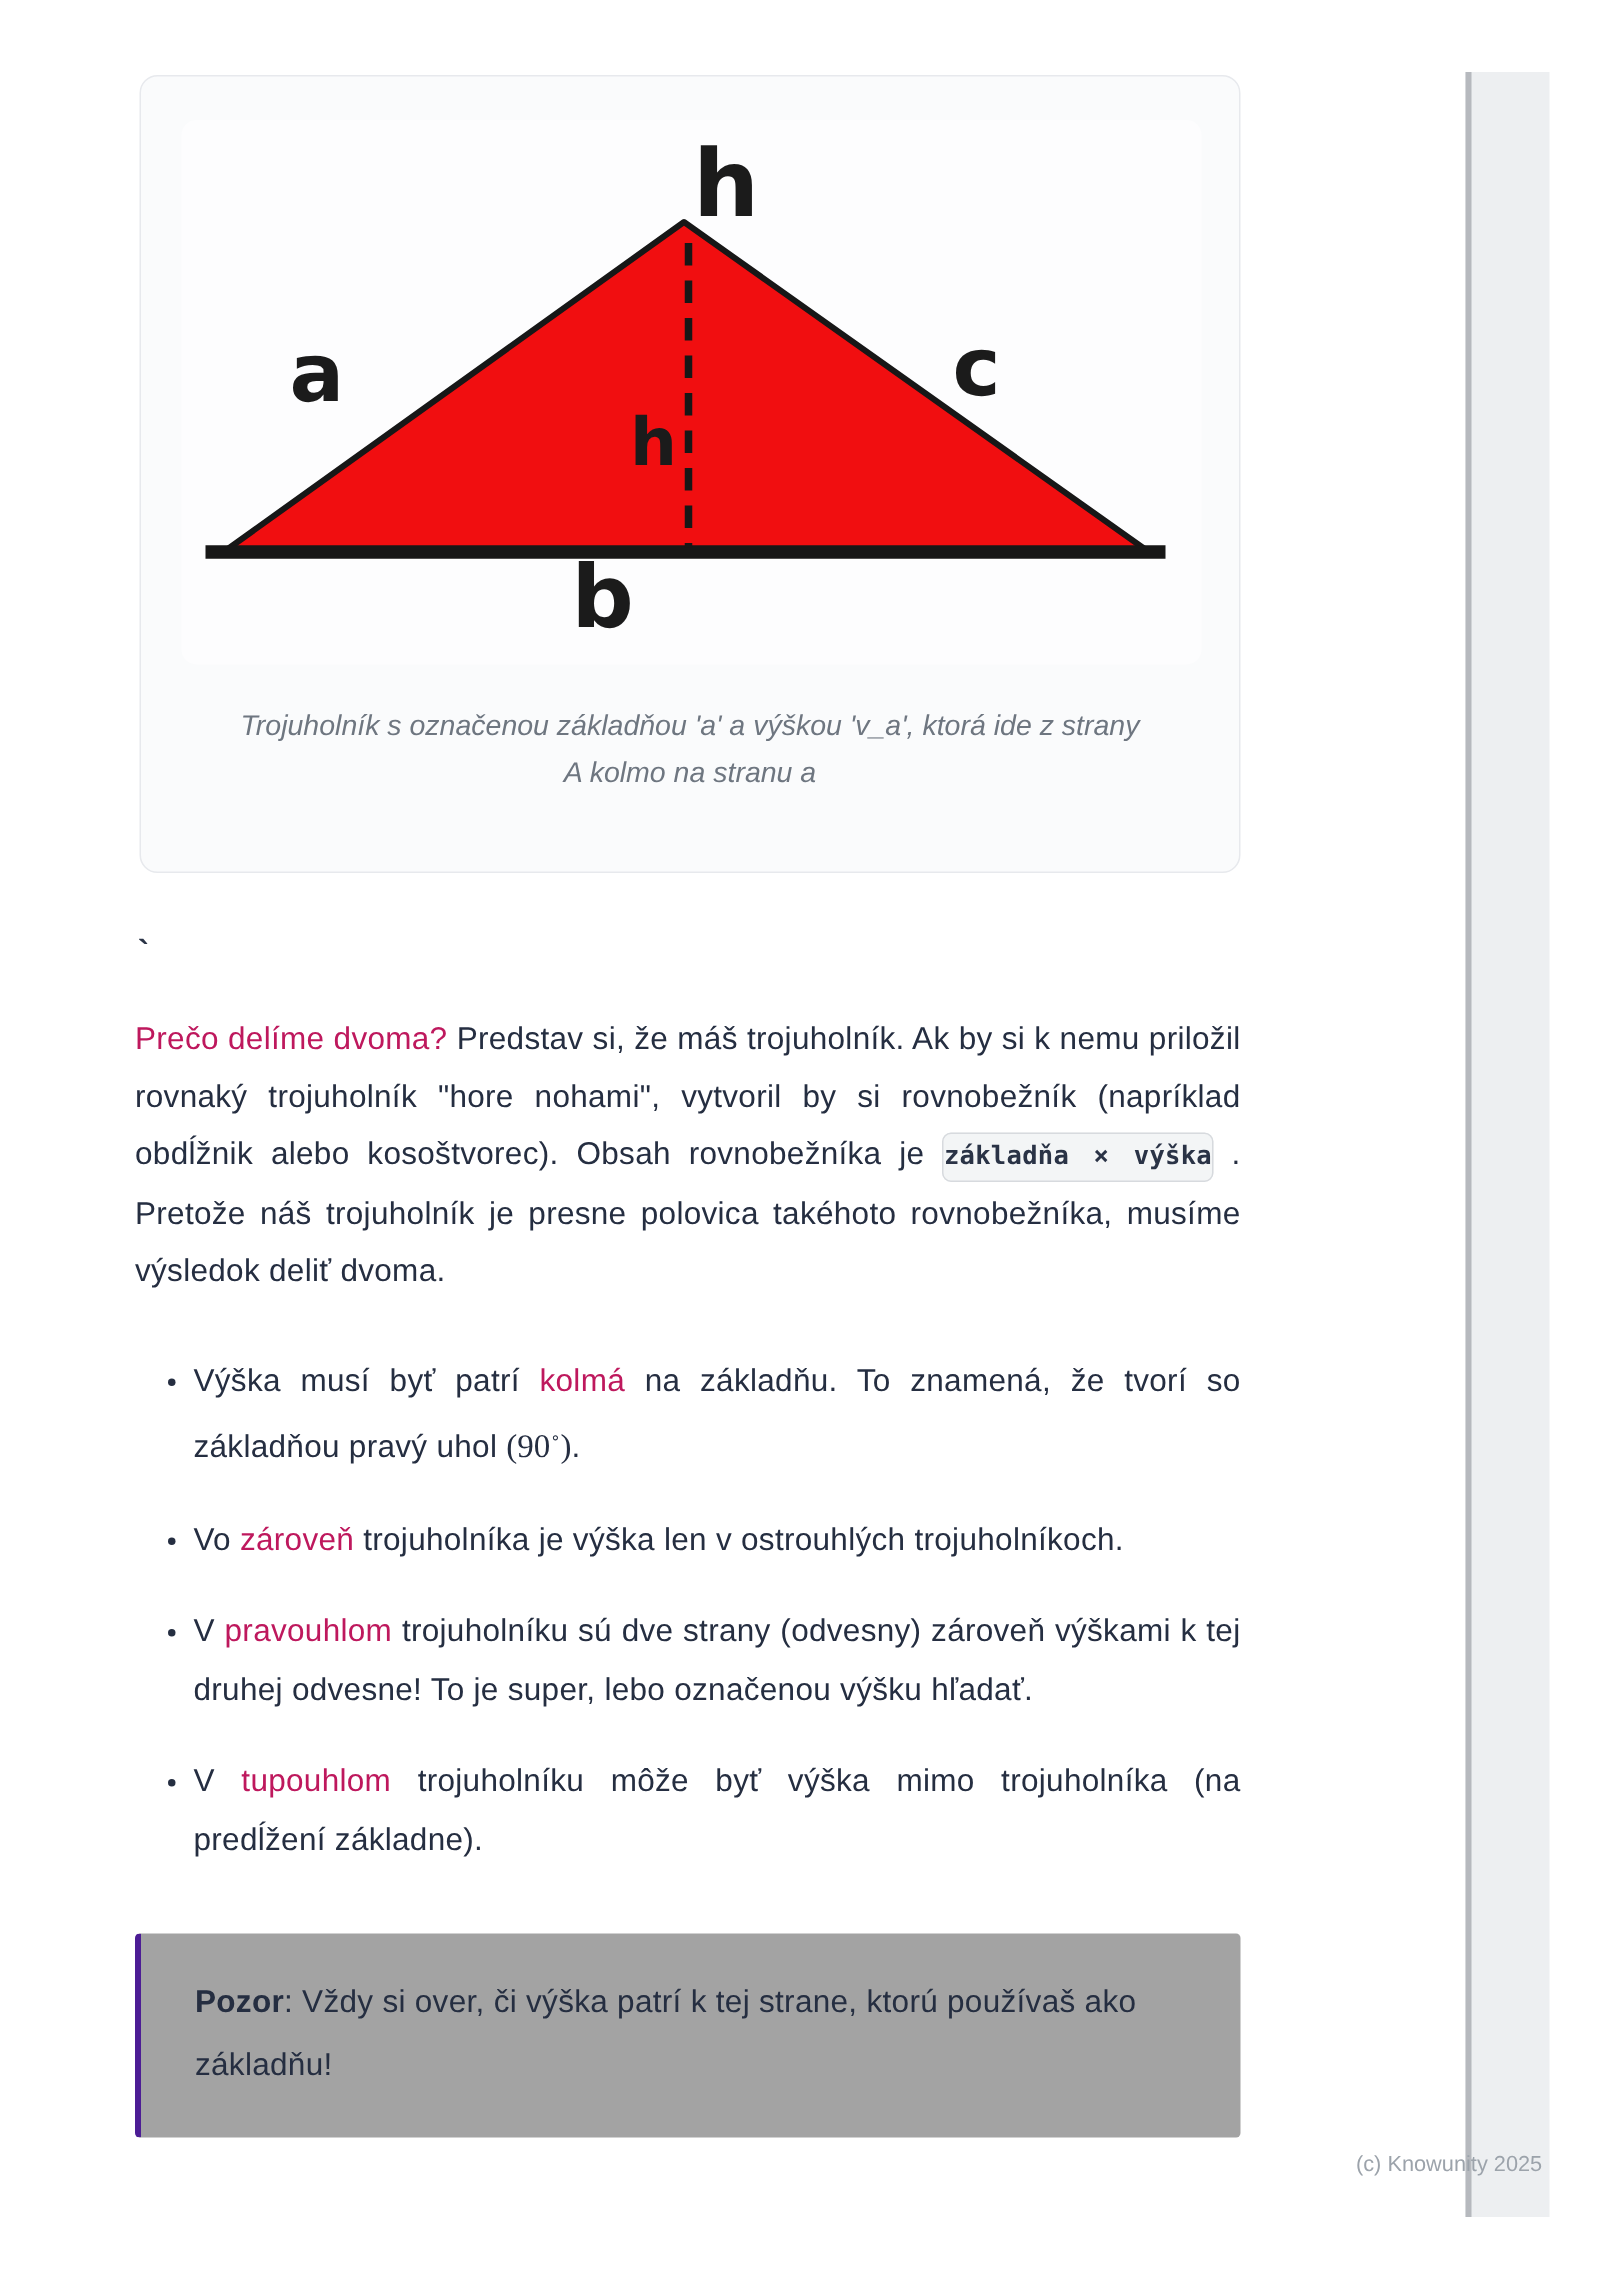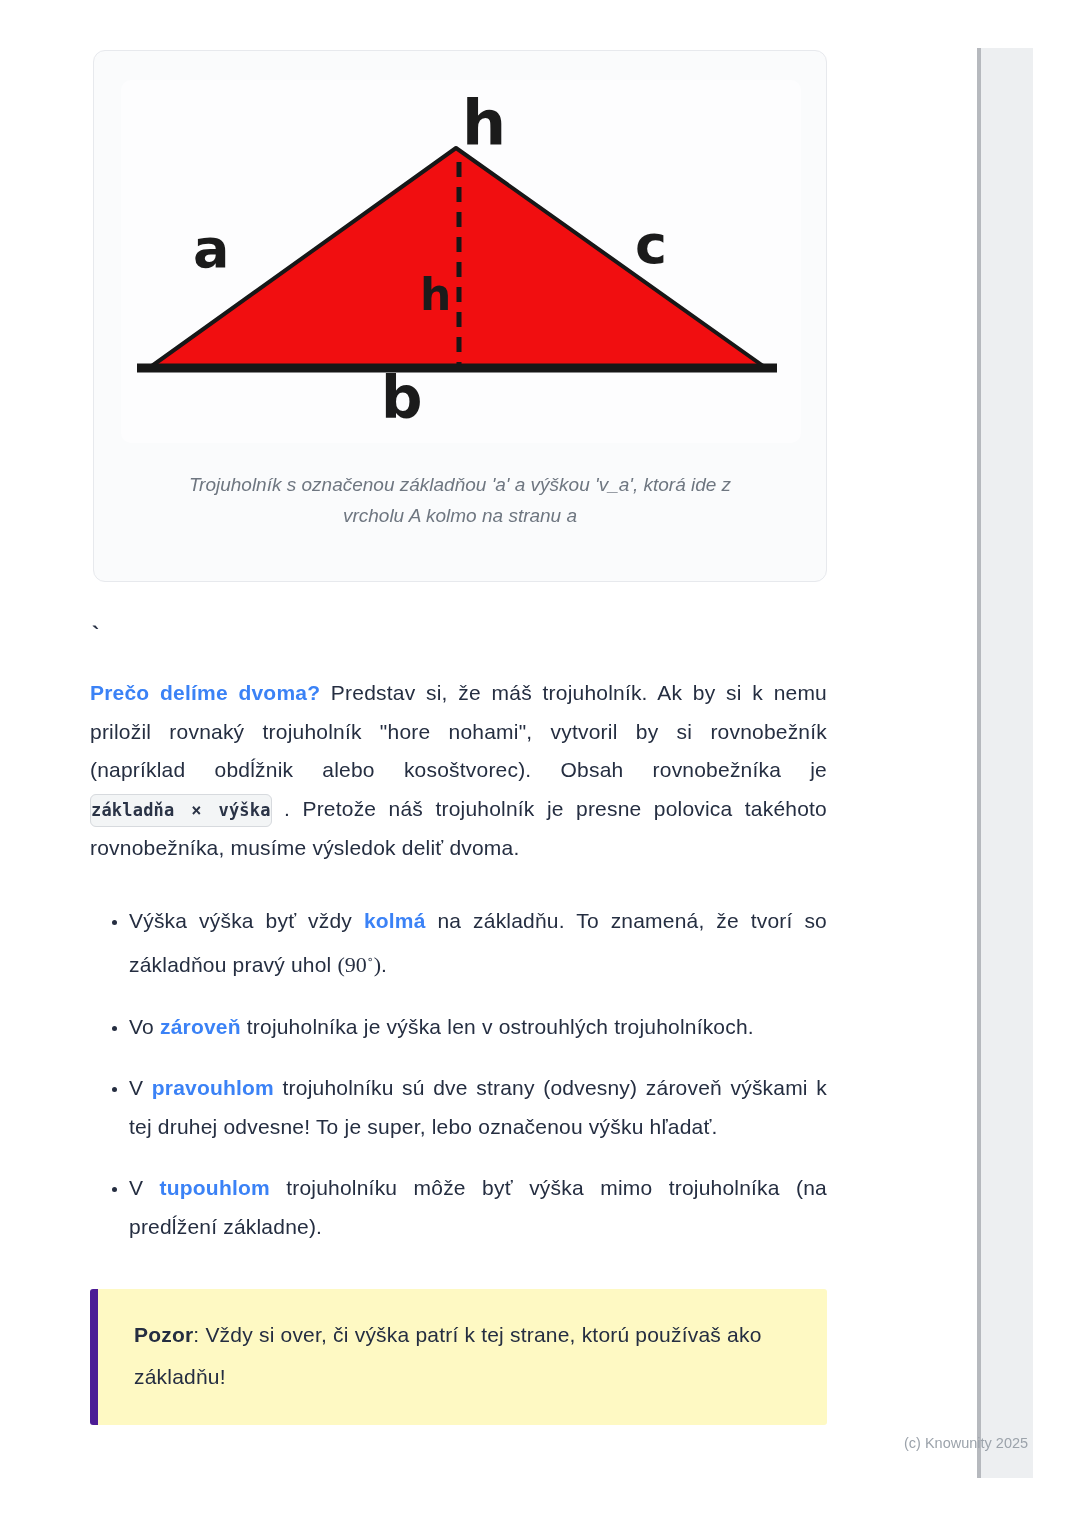--- a/index.html
+++ b/index.html
@@ -59,21 +59,21 @@
     height: 26px;
     color: #2a3346;
   }
   .body-text {
     margin: 26px 0 0;
     font-size: 21px;
     line-height: 38.5px;
     letter-spacing: 0.2px;
   }
   .justify { text-align: justify; }
-  .body-text strong, .bold-heading, li strong { font-weight: 700; color: #3b82f6; }
+  .body-text strong, .bold-heading, li strong { font-weight: 400; color: #be185d; }
   .bold-heading {
     margin-top: 36px;
     font-size: 21.5px;
   }
   .inline-code {
     font-family: "DejaVu Sans Mono", "Liberation Mono", monospace;
     font-size: 17px;
     font-weight: 700;
     color: #2a3346;
     background: #f3f5f6;
@@ -96,22 +96,22 @@
   ul.key-points li::marker { font-size: 17px; }
   .math {
     font-family: "Liberation Serif", serif;
     font-size: 22px;
     letter-spacing: 0;
   }
   .math sup { font-size: 11px; vertical-align: 9px; }
   
   .callout {
     margin: 43px 0 0 0;
-    background: #fef9c3;
-    border-left: 8px solid #4c1d95;
+    background: #a3a3a3;
+    border-left: 4px solid #4c1d95;
     border-radius: 3px;
     padding: 25px 36px 27px;
     box-sizing: border-box;
     width: 737px;
   }
   .callout p {
     margin: 0;
     font-size: 21px;
     line-height: 42px;
     letter-spacing: 0.2px;
@@ -146,30 +146,30 @@
         <polygon points="28,288 335,68 645,288" stroke="#171717" stroke-width="4" stroke-linejoin="round" fill="#f10e10"></polygon>
         <line x1="16" y1="288" x2="656" y2="288" stroke="#171717" stroke-width="9"></line>
         <line x1="338" y1="82" x2="338" y2="285" stroke="#171717" stroke-width="5" stroke-dasharray="15,10"></line>
         <text x="341" y="64" class="lbl lbl-xl">h</text>
         <text x="72" y="187" class="lbl lbl-lg">a</text>
         <text x="514" y="183" class="lbl lbl-lg">c</text>
         <text x="299" y="230" class="lbl lbl-md">h</text>
         <text x="260" y="338" class="lbl lbl-b">b</text>
       </svg>
     </div>
-    <p class="caption">Trojuholník s označenou základňou 'a' a výškou 'v_a', ktorá ide z vrcholu A kolmo na stranu a</p>
+    <p class="caption">Trojuholník s označenou základňou 'a' a výškou 'v_a', ktorá ide z strany A kolmo na stranu a</p>
   </div>
 
   <div class="stray">`</div>
 
   <p class="body-text justify"><strong>Prečo delíme dvoma?</strong><span> Predstav si, že máš trojuholník. Ak by si k nemu priložil rovnaký trojuholník "hore nohami", vytvoril by si rovnobežník (napríklad obdĺžnik alebo kosoštvorec). Obsah rovnobežníka je </span><code class="inline-code">základňa × výška</code><span> . Pretože náš trojuholník je presne polovica takéhoto rovnobežníka, musíme výsledok deliť dvoma.</span></p>
 
 
   <ul class="key-points">
-    <li><span>Výška výška byť vždy </span><strong>kolmá</strong><span> na základňu. To znamená, že tvorí so základňou pravý uhol </span><span class="math"><span>(90</span><sup>∘</sup><span>)</span></span><span>.</span></li>
+    <li><span>Výška musí byť patrí </span><strong>kolmá</strong><span> na základňu. To znamená, že tvorí so základňou pravý uhol </span><span class="math"><span>(90</span><sup>∘</sup><span>)</span></span><span>.</span></li>
     <li><span>Vo </span><strong>zároveň</strong><span> trojuholníka je výška len v ostrouhlých trojuholníkoch.</span></li>
     <li><span>V </span><strong>pravouhlom</strong><span> trojuholníku sú dve strany (odvesny) zároveň výškami k tej druhej odvesne! To je super, lebo označenou výšku hľadať.</span></li>
     <li><span>V </span><strong>tupouhlom</strong><span> trojuholníku môže byť výška mimo trojuholníka (na predĺžení základne).</span></li>
   </ul>
 
   <div class="callout">
     <p><strong>Pozor</strong><span>: Vždy si over, či výška patrí k tej strane, ktorú používaš ako základňu!</span></p>
   </div>
 
 </div>

